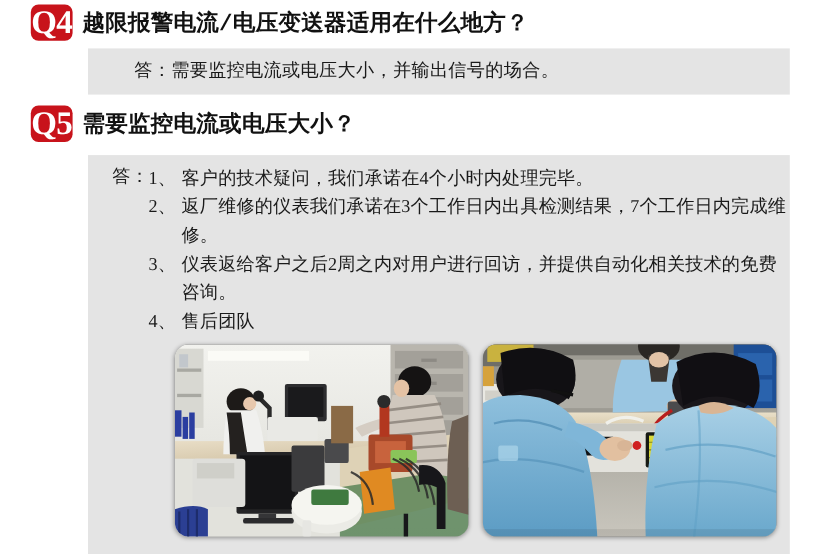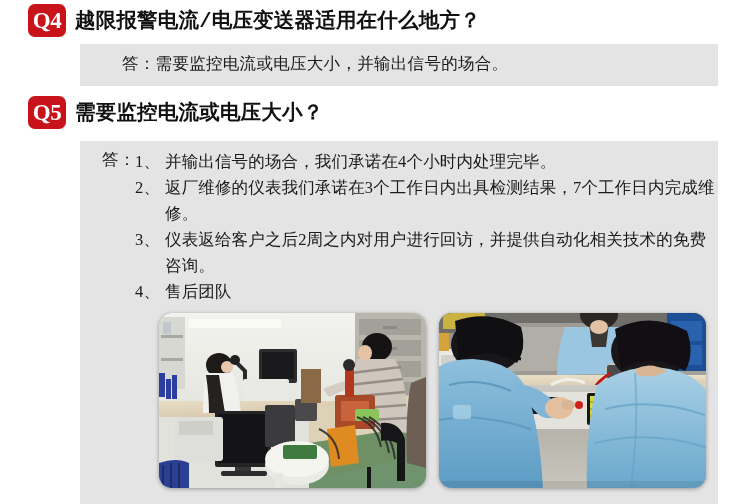--- a/index.html
+++ b/index.html
@@ -39,21 +39,21 @@
     align-items: center;
   }
 
   .q-badge {
     width: 38px;
     height: 33px;
     border-radius: 7px;
     background: #c8131b;
     color: #ffffff;
     font-family: "Liberation Serif", "DejaVu Serif", serif;
-    font-size: 23px;
+    font-size: 30px;
     font-weight: 700;
     line-height: 33px;
     text-align: center;
     letter-spacing: -0.5px;
     flex: none;
     box-sizing: border-box;
   }
 
   .q-title {
     margin-left: 9px;
@@ -168,21 +168,21 @@
       <div class="q-title">需要监控电流或电压大小？</div>
     </div>
   </div>
 
   <div class="answer-box" id="answer-q5">
     <div class="answer-intro-row">
       <div class="answer-label">答：</div>
       <div class="answer-list">
         <div class="answer-item">
           <span class="item-num">1、</span>
-          <span class="item-text">并输出信号的场合，我们承诺在4个小时内处理完毕。</span>
+          <span class="item-text">客户的技术疑问，我们承诺在4个小时内处理完毕。</span>
         </div>
         <div class="answer-item">
           <span class="item-num">2、</span>
           <span class="item-text">返厂维修的仪表我们承诺在3个工作日内出具检测结果，7个工作日内完成维修。</span>
         </div>
         <div class="answer-item">
           <span class="item-num">3、</span>
           <span class="item-text">仪表返给客户之后2周之内对用户进行回访，并提供自动化相关技术的免费咨询。</span>
         </div>
         <div class="answer-item">

